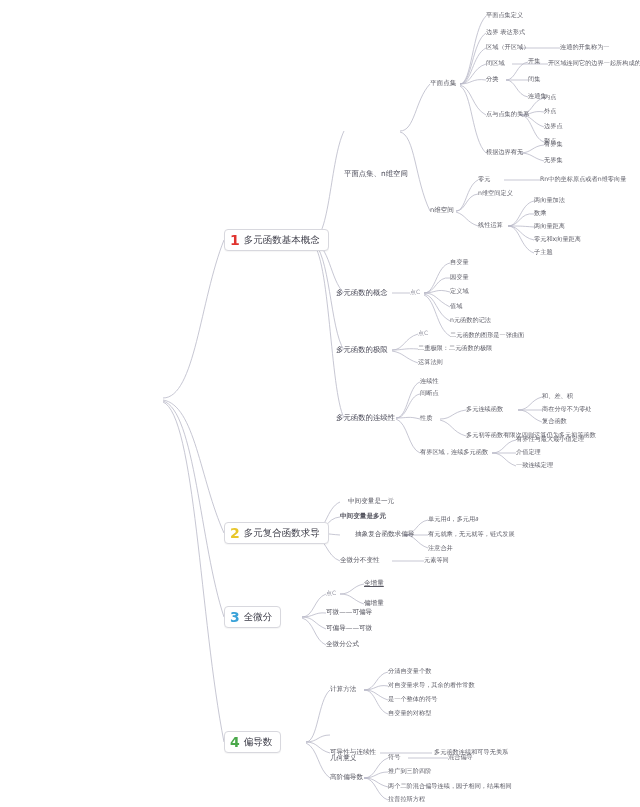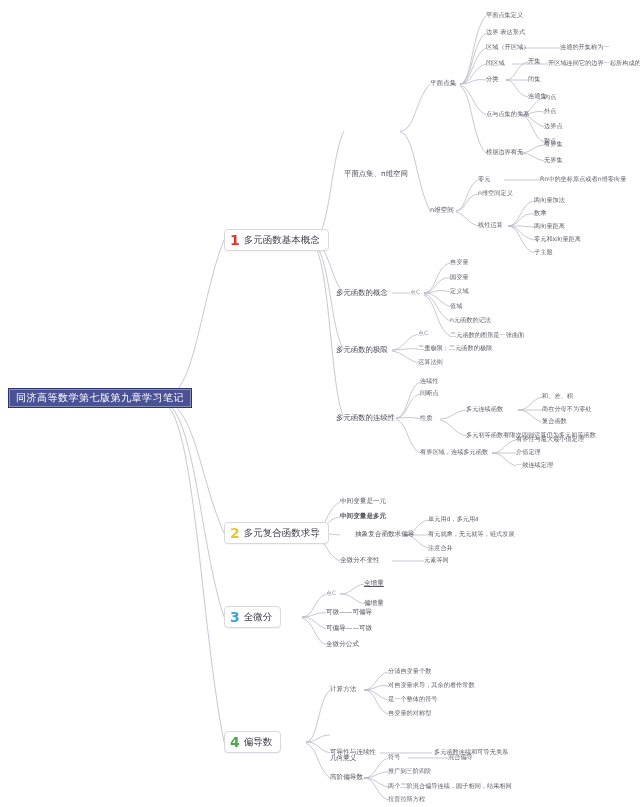--- a/index.html
+++ b/index.html
@@ -140,21 +140,20 @@
       <path d="M380,753 L432,753"></path>
 
       <path d="M364,778 C376,778 376,762 388,758"></path>
       <path d="M364,778 C376,778 376,772 388,772"></path>
       <path d="M364,778 C376,778 376,784 388,787"></path>
       <path d="M364,778 C376,778 376,796 388,800"></path>
       <path d="M408,758 L448,758"></path>
     </g>
   </svg>
 
-  <div class="node root">同济高等数学第七版第九章学习笔记</div>
 
   <div class="node l1 n1" style="left:224px;top:229px;">
     <span class="num">1</span>
     <span>多元函数基本概念</span>
   </div>
   <div class="node l1 n2" style="left:224px;top:522px;">
     <span class="num">2</span>
     <span>多元复合函数求导</span>
   </div>
   <div class="node l1 n3" style="left:224px;top:606px;">
@@ -224,21 +223,21 @@
   <div class="node l4" style="left:466px;top:406px;">多元连续函数</div>
   <div class="node l4" style="left:466px;top:432px;">多元初等函数有限次四则运算仍为多元初等函数</div>
   <div class="node l4" style="left:542px;top:393px;">和、差、积</div>
   <div class="node l4" style="left:542px;top:406px;">商在分母不为零处</div>
   <div class="node l4" style="left:542px;top:418px;">复合函数</div>
 
   <div class="node l4" style="left:516px;top:436px;">有界性与最大最小值定理</div>
   <div class="node l4" style="left:516px;top:449px;">介值定理</div>
   <div class="node l4" style="left:516px;top:462px;">一致连续定理</div>
 
-  <div class="node l3" style="left:340px;top:498px;">中间变量是一元</div>
+  <div class="node l3" style="left:348px;top:498px;">中间变量是一元</div>
   <div class="node l3" style="left:340px;top:513px;font-weight:bold;">中间变量是多元</div>
   <div class="node l3" style="left:340px;top:531px;padding-left:15px;">抽象复合函数求偏导</div>
   <div class="node l3" style="left:340px;top:557px;">全微分不变性</div>
   <div class="node l4" style="left:428px;top:516px;">单元用d，多元用∂</div>
   <div class="node l4" style="left:428px;top:531px;">有元就乘，无元就等，链式发展</div>
   <div class="node l4" style="left:428px;top:545px;">注意合并</div>
   <div class="node l4" style="left:424px;top:557px;">元素等同</div>
 
   <div class="node faint" style="left:326px;top:590px;">点C</div>
   <div class="node l3" style="left:364px;top:580px;text-decoration:underline;">全增量</div>

